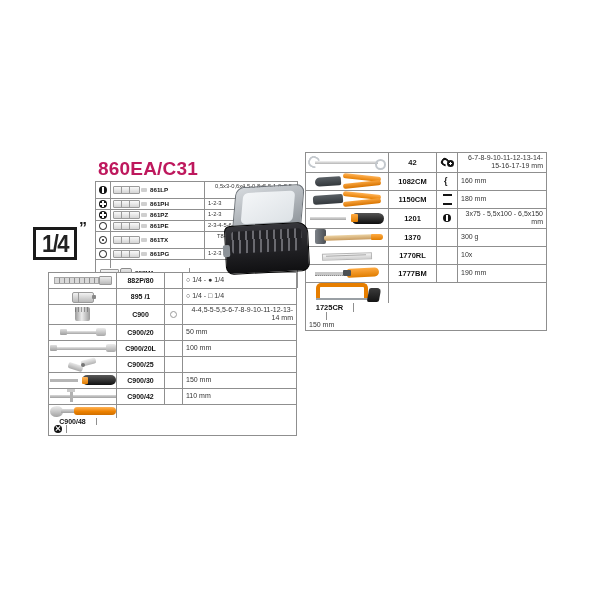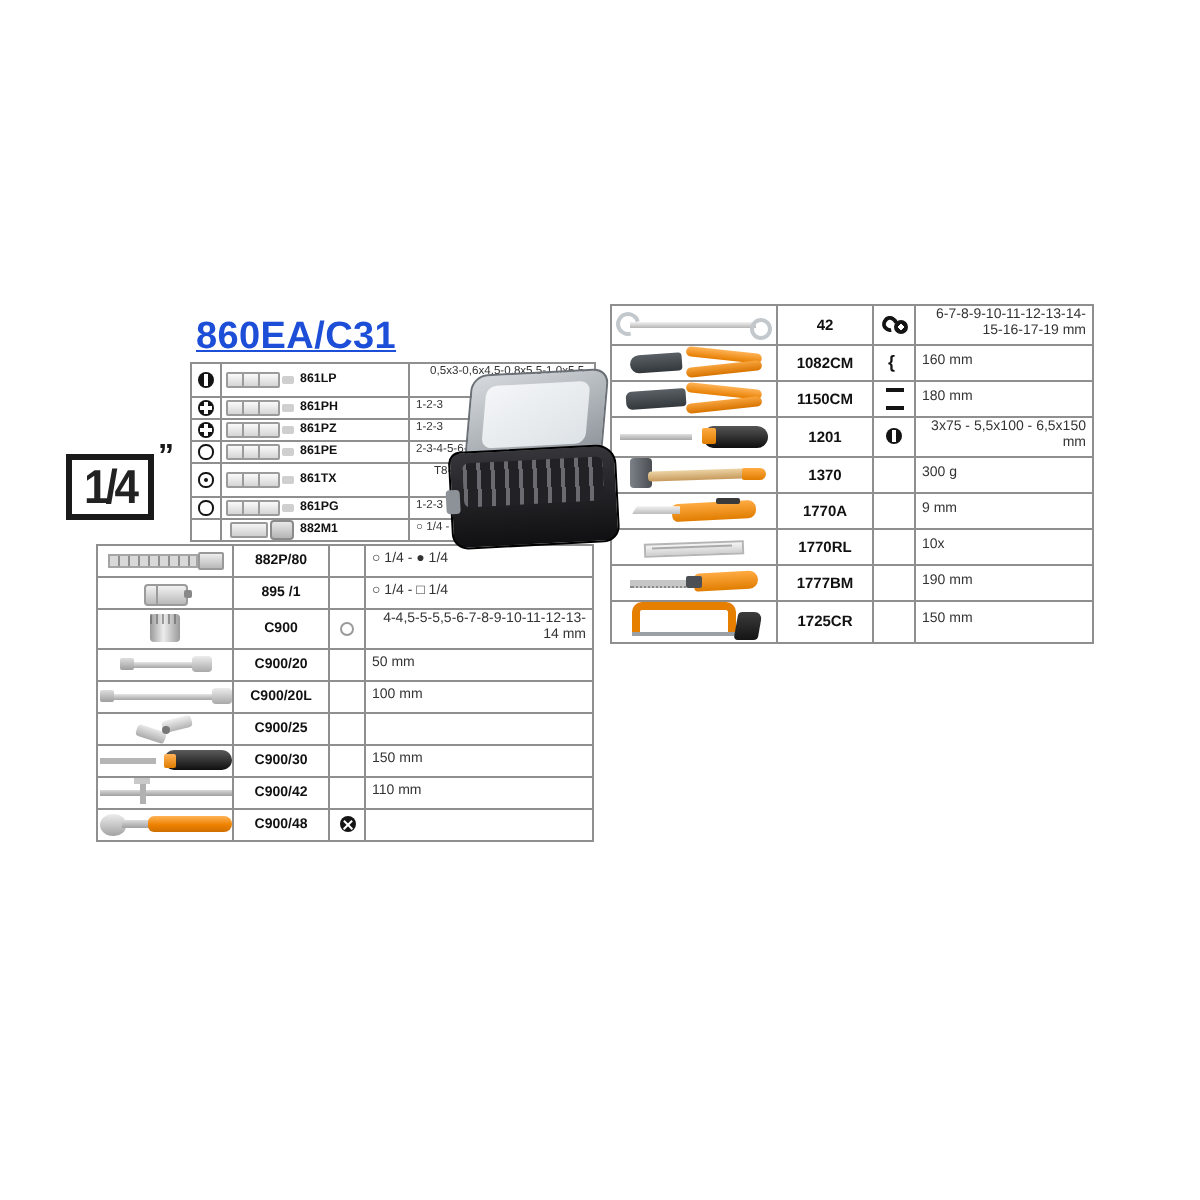--- a/index.html
+++ b/index.html
@@ -1,29 +1,29 @@
 <!DOCTYPE html>
 <html><head>
 <meta charset="utf-8">
 <style>
   html,body{margin:0;padding:0;background:#fff;}
   #page{position:relative;width:600px;height:600px;background:#fff;overflow:hidden;
         font-family:"Liberation Sans", sans-serif;color:#222;}
 
   
-  .set-title{position:absolute;left:98px;top:158px;font-size:19px;font-weight:700;color:#1d4ed8;letter-spacing:.2px;text-decoration:underline;}
+  .set-title{position:absolute;left:98px;top:158px;font-size:19px;font-weight:700;color:#be185d;letter-spacing:.2px;}
   .badge{position:absolute;left:33px;top:227px;width:44px;height:33px;border:3px solid #1a1a1a;background:#fff;
          display:flex;align-items:center;justify-content:center;box-sizing:border-box;}
   .badge-text{font-size:22px;font-weight:800;letter-spacing:-1.5px;transform:scaleY(1.08);}
   .badge-unit{position:absolute;left:79px;top:220px;font-size:16px;font-weight:800;color:#1a1a1a;}
 
   
   .cat-table{position:absolute;border:1px solid #8f8f8f;background:#fff;}
   .cat-row{display:flex;border-bottom:1px solid #8f8f8f;align-items:stretch;text-align:right;}
-  .cat-row:last-child{border-bottom:none;}
+  .cat-row:last-child{border-bottom:none;flex-direction:column;}
   .cat-cell{border-right:1px solid #8f8f8f;display:flex;align-items:center;box-sizing:border-box;}
   .cat-cell:last-child{border-right:none;}
   .cell-img{justify-content:center;}
   .cell-part{justify-content:center;font-weight:700;color:#111;}
   .cell-ic{justify-content:center;}
   .cell-val{justify-content:flex-start;padding:1px 3px;line-height:1.2;color:#333;}
 
   
   #bits-table{left:95px;top:181px;width:201px;}
   #bits-table .cat-row{min-height:10px;}
@@ -514,34 +514,20 @@
           </span>
     </div>
     <div class="cat-cell cell-part">1370</div>
     <div class="cat-cell cell-ic">
           <span class="ic"></span>
         </div>
     <div class="cat-cell cell-val">300 g</div>
   </div>
       <div class="cat-row">
     <div class="cat-cell cell-img">
-      <span class="tool t-knife">
-            <i class="p1"></i>
-            <i class="p2"></i>
-            <i class="p3"></i>
-          </span>
-    </div>
-    <div class="cat-cell cell-part">1770A</div>
-    <div class="cat-cell cell-ic">
-          <span class="ic"></span>
-        </div>
-    <div class="cat-cell cell-val">9 mm</div>
-  </div>
-      <div class="cat-row">
-    <div class="cat-cell cell-img">
       <span class="tool t-blades">
             <i class="p1"></i>
             <i class="p2"></i>
           </span>
     </div>
     <div class="cat-cell cell-part">1770RL</div>
     <div class="cat-cell cell-ic">
           <span class="ic"></span>
         </div>
     <div class="cat-cell cell-val">10x</div>

